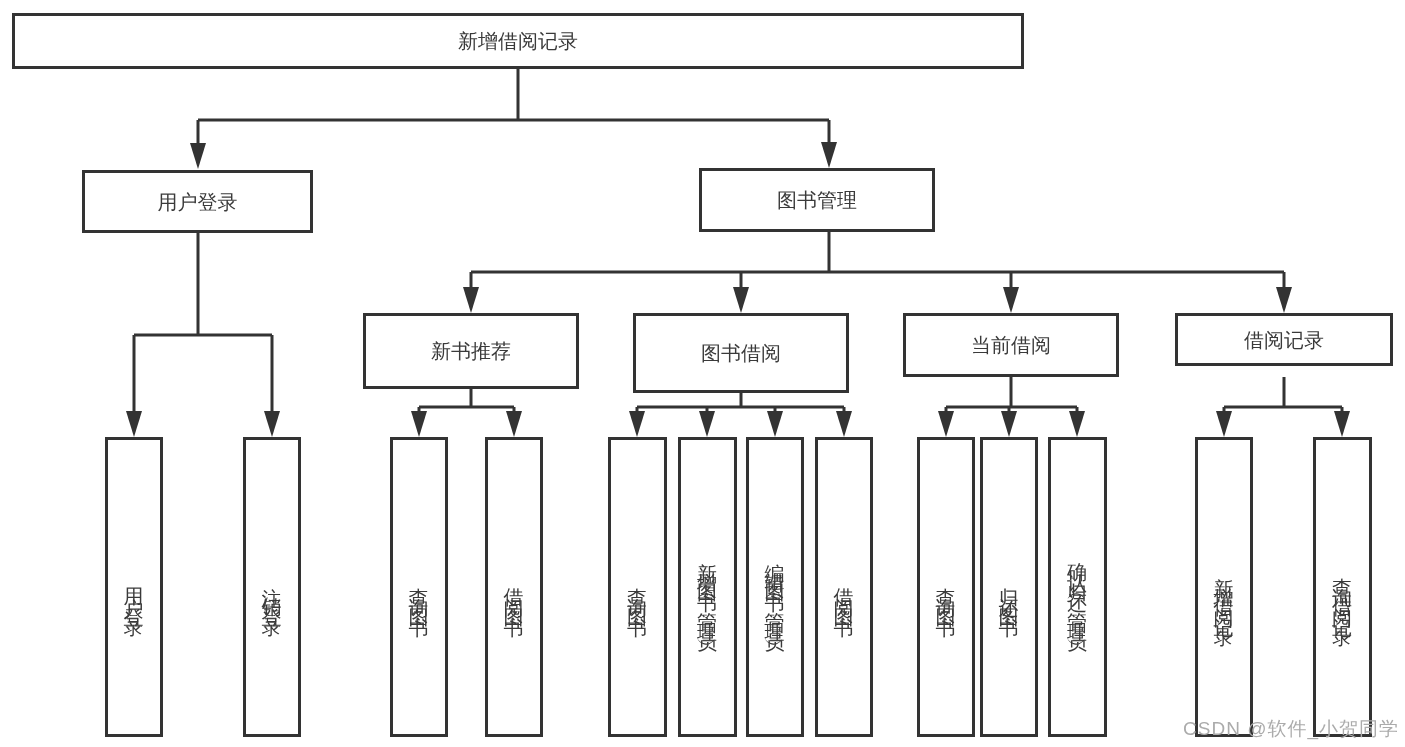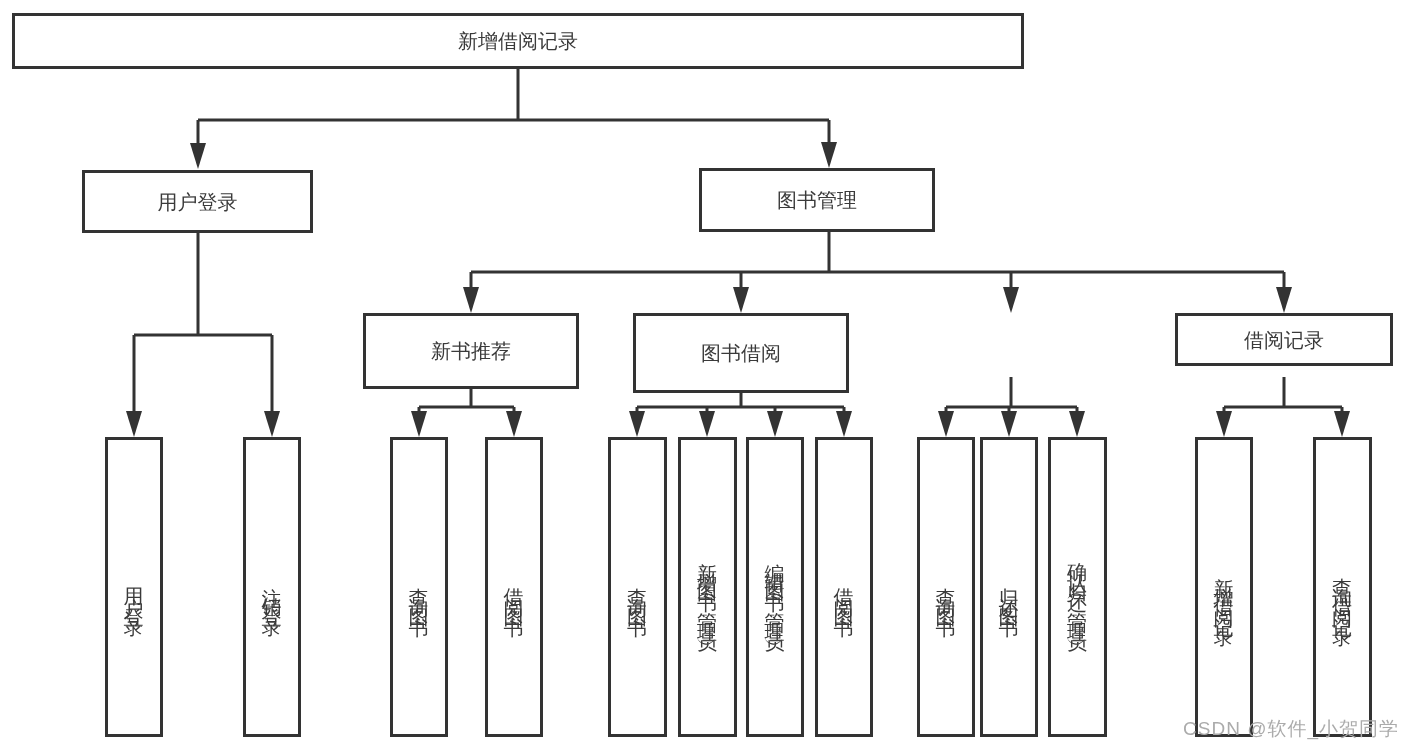--- a/index.html
+++ b/index.html
@@ -111,20 +111,23 @@
   <div class="box" style="left:682px;top:168px;width:236px;height:64px;margin-left:17px;">
     <span>图书管理</span>
   </div>
 
   <div class="box" style="left:363px;top:313px;width:216px;height:76px;">
     <span>新书推荐</span>
   </div>
   <div class="box" style="left:633px;top:313px;width:216px;height:80px;">
     <span>图书借阅</span>
   </div>
+  <div class="box" style="left:903px;top:313px;width:216px;height:64px;">
+    <span>当前借阅</span>
+  </div>
   <div class="box" style="left:1175px;top:313px;width:218px;height:53px;">
     <span>借阅记录</span>
   </div>
 
   <div class="box leaf" style="left:105px;top:437px;width:58px;height:300px;">
     <span>用户登录</span>
   </div>
   <div class="box leaf" style="left:243px;top:437px;width:58px;height:300px;">
     <span>注销登录</span>
   </div>

